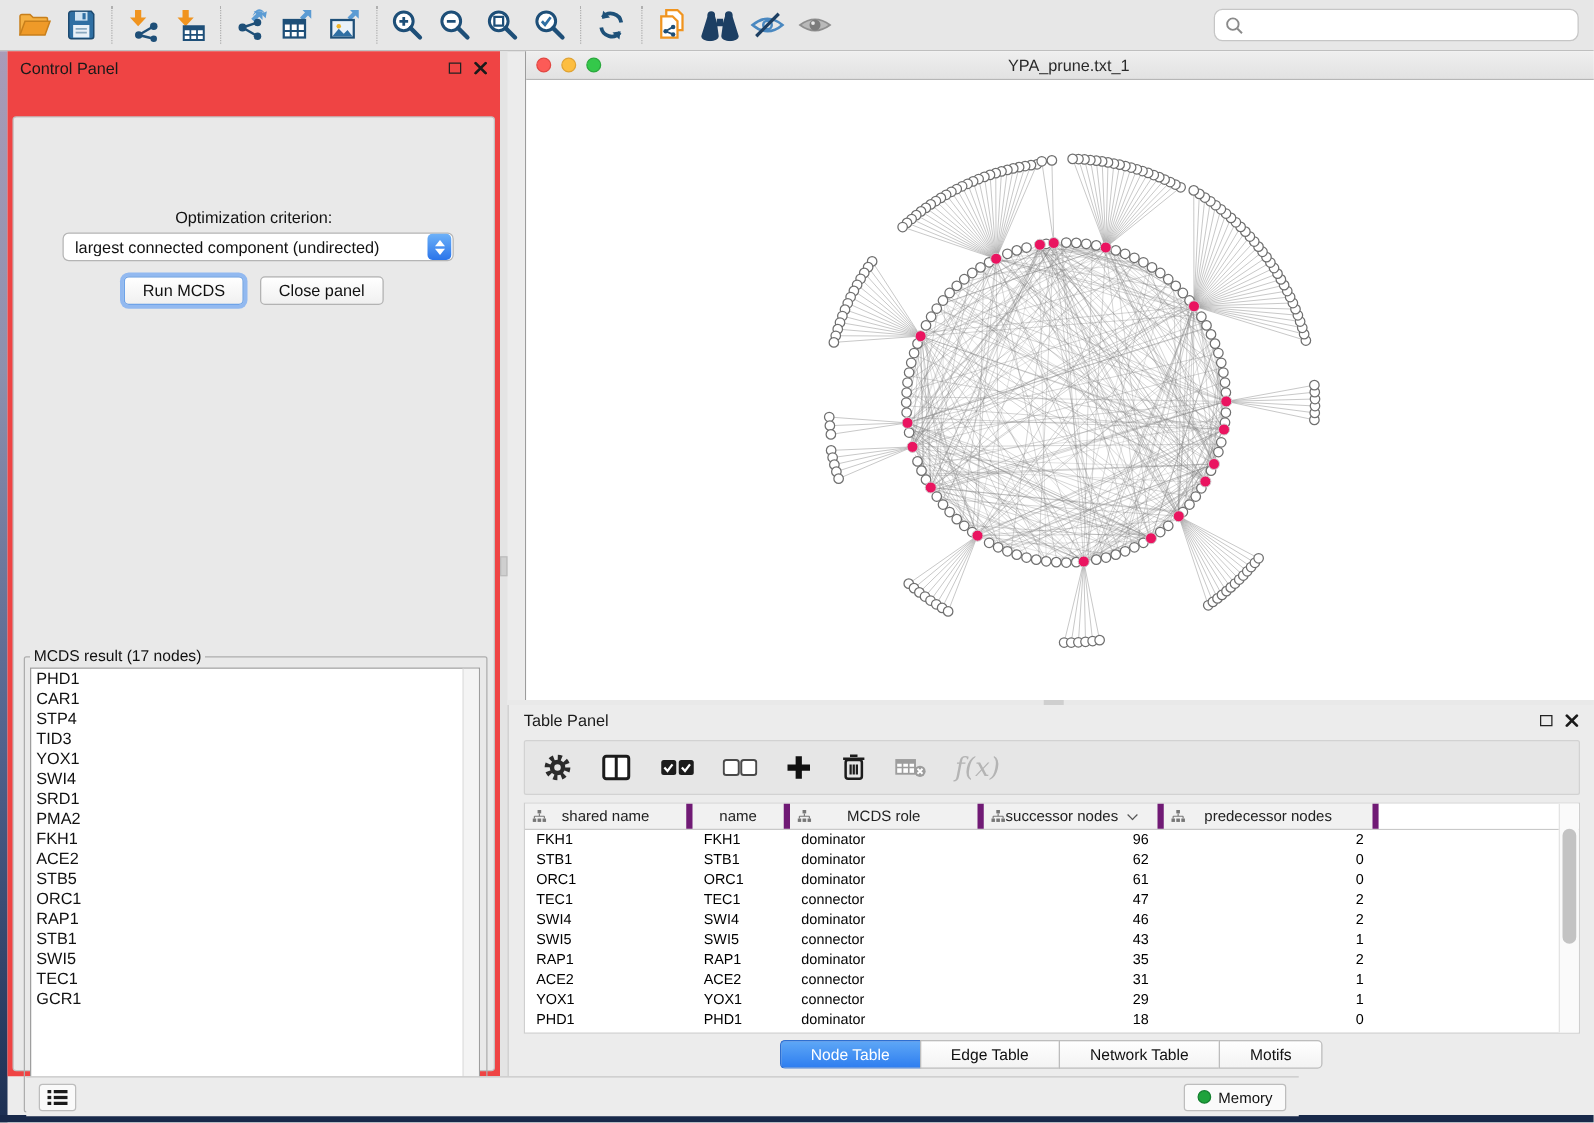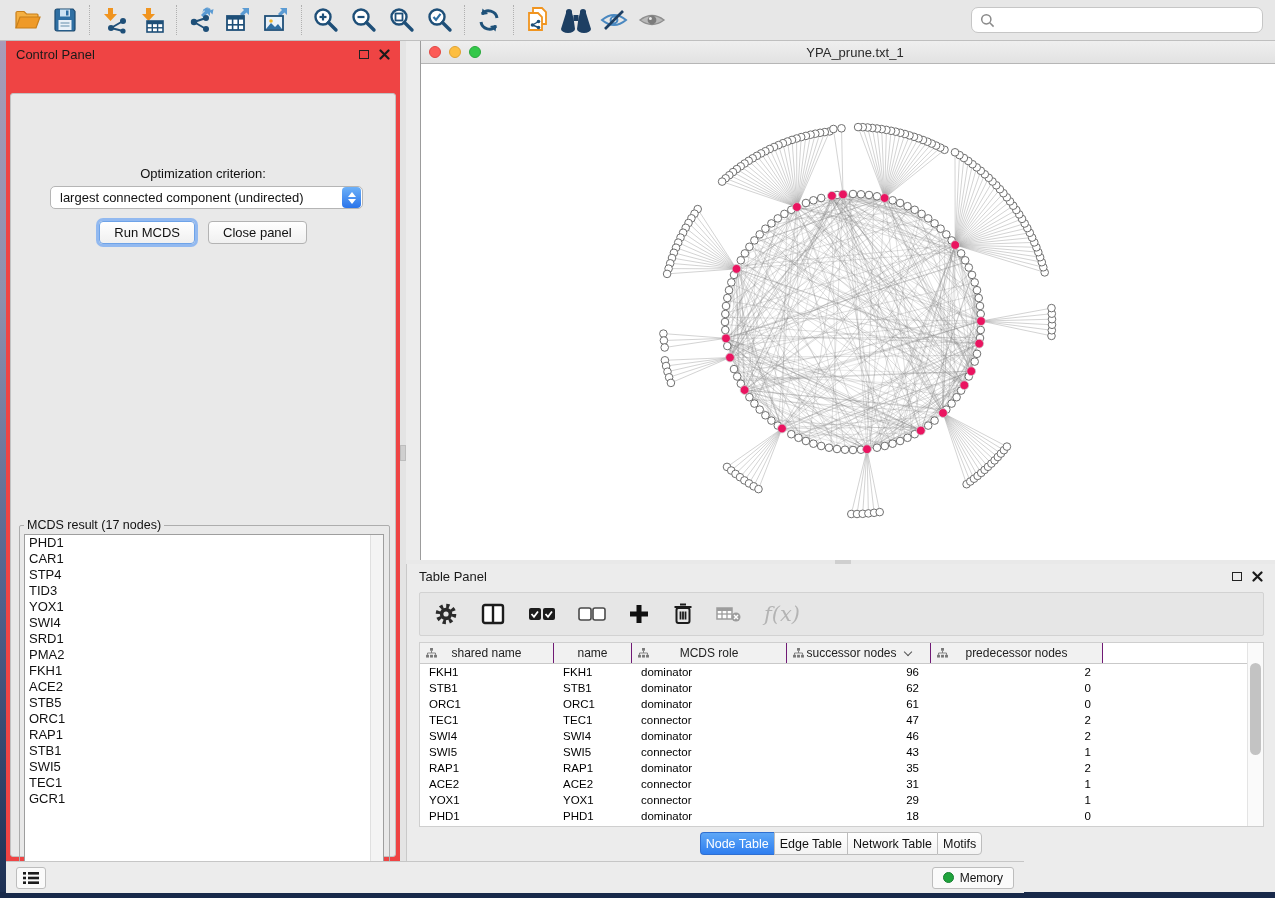--- a/index.html
+++ b/index.html
@@ -78,38 +78,38 @@
   .tp-header { position:absolute; left:0; top:0; width:100%; height:24px; display:flex; align-items:center; padding:0 12px; }
   .tp-toolbar { position:absolute; left:12px; top:28px; width:845px; height:44px; background:#e6e6e6;
     border:1px solid #d2d2d2; border-radius:2px; display:flex; align-items:center; gap:22px; padding:0 14px; }
   .tt-btn { display:flex; align-items:center; justify-content:center; height:32px; }
   .fx { font-family:"DejaVu Serif", serif; font-style:italic; font-size:21px; color:#b4b4b4; }
   .tbl { position:absolute; left:12px; top:78px; width:845px; height:185px; background:#fff; border:1px solid #cfcfcf; }
   .tbl-scroll { position:absolute; right:0; top:0; width:16px; height:100%; background:#fafafa; border-left:1px solid #e4e4e4; }
   .tbl-thumb { position:absolute; left:2px; top:20px; width:11px; height:92px; background:#c3c3c3; border-radius:6px; }
   .thead { display:flex; height:21px; background:#f1f1f1; border-bottom:1px solid #c9c9c9; }
   .th { position:relative; display:flex; align-items:center; justify-content:center; gap:4px;
-    border-right:1px solid #701a75; font-size:12px; color:#222; }
+    border-right:5px solid #701a75; font-size:12px; color:#222; }
   .th .colicon { position:absolute; left:6px; }
   .th.filler { border-right:none; background:#fff; }
   .sort-chev { width:6px; height:6px; border-right:1.6px solid #555; border-bottom:1.6px solid #555;
     transform:rotate(45deg); margin-left:4px; margin-top:-3px; }
   .trow { display:flex; height:16px; align-items:center; }
   .td { font-size:11.5px; color:#000; white-space:nowrap; overflow:hidden; }
   .td.left { padding-left:9px; text-align:left; }
   .td.right { padding-right:12px; text-align:right; }
   .tp-tabs { position:absolute; left:0; top:268px; width:100%; display:flex; justify-content:center; }
-  .btab { height:23px; padding:0 5px; background:linear-gradient(#ffffff,#f3f3f3); border:1px solid #bdbdbd; border-right:none;
+  .btab { height:23px; padding:0 24px; background:linear-gradient(#ffffff,#f3f3f3); border:1px solid #bdbdbd; border-right:none;
     font-size:12.5px; display:flex; align-items:center; color:#111; }
   .btab:first-child { border-radius:4px 0 0 4px; }
   .btab:last-child { border-right:1px solid #bdbdbd; border-radius:0 4px 4px 0; }
   .btab.active { background:linear-gradient(#5ea7f6,#2e7ef0); color:#fff; border-color:#2f6fd0; }
 
   
-  .status-bar { position:absolute; left:6px; top:861px; width:1018px; height:32px; background:#ececec; border-top:1px solid #c6c6c6;
+  .status-bar { position:absolute; left:21px; top:861px; width:1018px; height:32px; background:#ececec; border-top:1px solid #c6c6c6;
     display:flex; align-items:center; padding:0 10px; }
   .list-btn { width:30px; height:22px; background:#fafafa; border:1px solid #bdbdbd; border-radius:3px;
     display:flex; align-items:center; justify-content:center; }
   .memory-btn { margin-left:auto; height:22px; padding:0 10px; background:#fafafa; border:1px solid #bdbdbd; border-radius:3px;
     display:flex; align-items:center; gap:6px; font-size:12px; }
   .mem-dot { width:11px; height:11px; border-radius:50%; background:#1fa33c; border:1px solid #158030; }
 
   svg.icon { display:block; }
 </style>
 </head>

